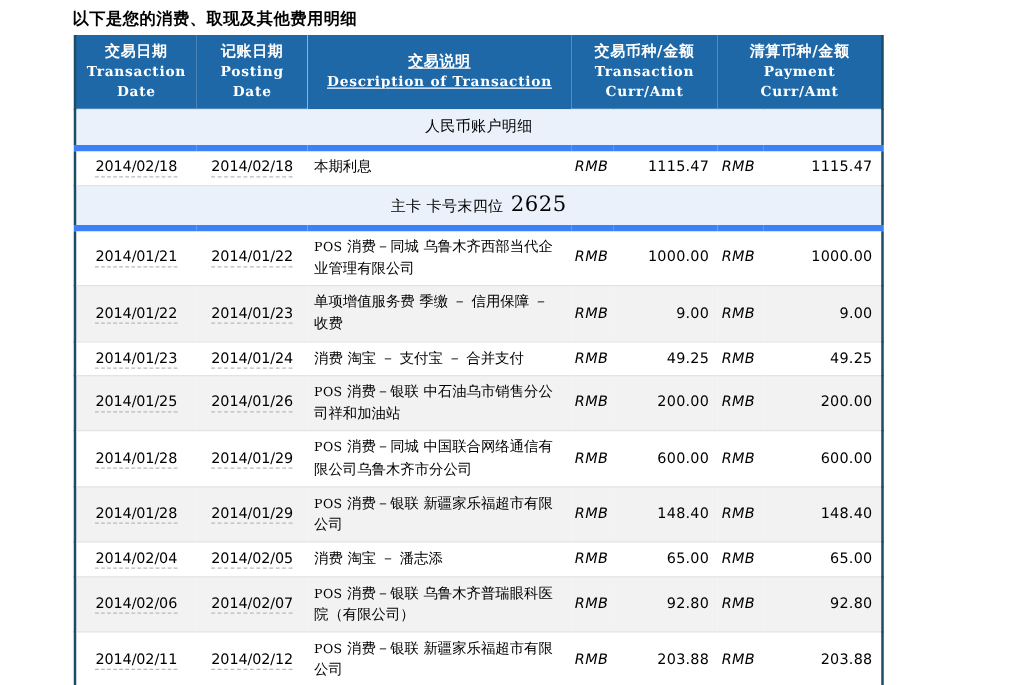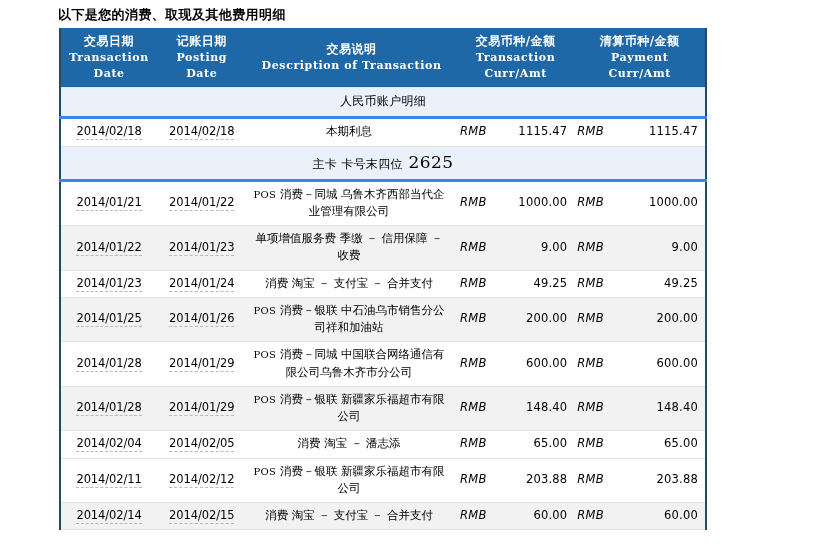--- a/index.html
+++ b/index.html
@@ -68,21 +68,21 @@
     white-space: nowrap;
   }
   .h-en {
     font-family: "DejaVu Serif", "Liberation Serif", serif;
     font-size: 11px;
     font-weight: bold;
     letter-spacing: 0.6px;
     display: block;
     white-space: nowrap;
   }
-  .h-desc-wrap { position: relative; }
+  .h-desc-wrap { position: relative; text-decoration: underline; }
   .h-desc-wrap .h-cn { margin-top: 0; }
   
   col.c-tdate { width: 96px; }
   col.c-pdate { width: 88px; }
   col.c-desc  { width: 208px; }
   col.c-tcur  { width: 34px; }
   col.c-tamt  { width: 82px; }
   col.c-pcur  { width: 36px; }
   col.c-pamt  { width: 94px; }
   
@@ -101,21 +101,21 @@
     font-family: "DejaVu Sans", "Liberation Sans", sans-serif;
     font-size: 11.5px;
     white-space: nowrap;
     letter-spacing: -0.1px;
   }
   td.cell-date span.dv {
     border-bottom: 1px dashed #b9b9b9;
     padding-bottom: 1px;
   }
   td.cell-desc {
-    text-align: center;
+    text-align: left;
     padding-left: 5px !important;
     padding-right: 10px !important;
     word-break: break-all;
     line-height: 1.55;
   }
   td.cell-desc .pos-tag {
     font-family: "DejaVu Serif", "Liberation Serif", serif;
     font-size: 10px;
     letter-spacing: 0.3px;
   }
@@ -137,21 +137,21 @@
     white-space: nowrap;
   }
   
   tbody tr.section-row td {
     background: #eaf1fb;
     text-align: center;
     font-family: "DejaVu Sans", "Liberation Sans", sans-serif;
     font-size: 12px;
     color: #000000;
     padding: 5px 0 6px 0;
-    border-bottom: 3px solid #3b82f6;
+    border-bottom: 5px solid #3b82f6;
     border-top: 1px solid #dde6f3;
     letter-spacing: 0.3px;
   }
   tbody tr.section-row td .sec-num {
     font-family: "DejaVu Serif", "Liberation Serif", serif;
     font-size: 17px;
     letter-spacing: 0.4px;
   }
 </style>
 </head>
@@ -272,20 +272,29 @@
           </tr>
           <tr class="data-row row-plain">
             <td class="cell-date"><span class="dv">2014/02/04</span></td>
             <td class="cell-date"><span class="dv">2014/02/05</span></td>
             <td class="cell-desc"><span>消费 淘宝 － 潘志添</span></td>
             <td class="cell-cur">RMB</td>
             <td class="cell-amt">65.00</td>
             <td class="cell-cur">RMB</td>
             <td class="cell-amt">65.00</td>
           </tr>
+          <tr class="data-row row-alt">
+            <td class="cell-date"><span class="dv">2014/02/06</span></td>
+            <td class="cell-date"><span class="dv">2014/02/07</span></td>
+            <td class="cell-desc"><span class="pos-tag">POS</span> <span>消费－银联 乌鲁木齐普瑞眼科医院（有限公司）</span></td>
+            <td class="cell-cur">RMB</td>
+            <td class="cell-amt">92.80</td>
+            <td class="cell-cur">RMB</td>
+            <td class="cell-amt">92.80</td>
+          </tr>
           <tr class="data-row row-plain">
             <td class="cell-date"><span class="dv">2014/02/11</span></td>
             <td class="cell-date"><span class="dv">2014/02/12</span></td>
             <td class="cell-desc"><span class="pos-tag">POS</span> <span>消费－银联 新疆家乐福超市有限公司</span></td>
             <td class="cell-cur">RMB</td>
             <td class="cell-amt">203.88</td>
             <td class="cell-cur">RMB</td>
             <td class="cell-amt">203.88</td>
           </tr>
           <tr class="data-row row-alt">

